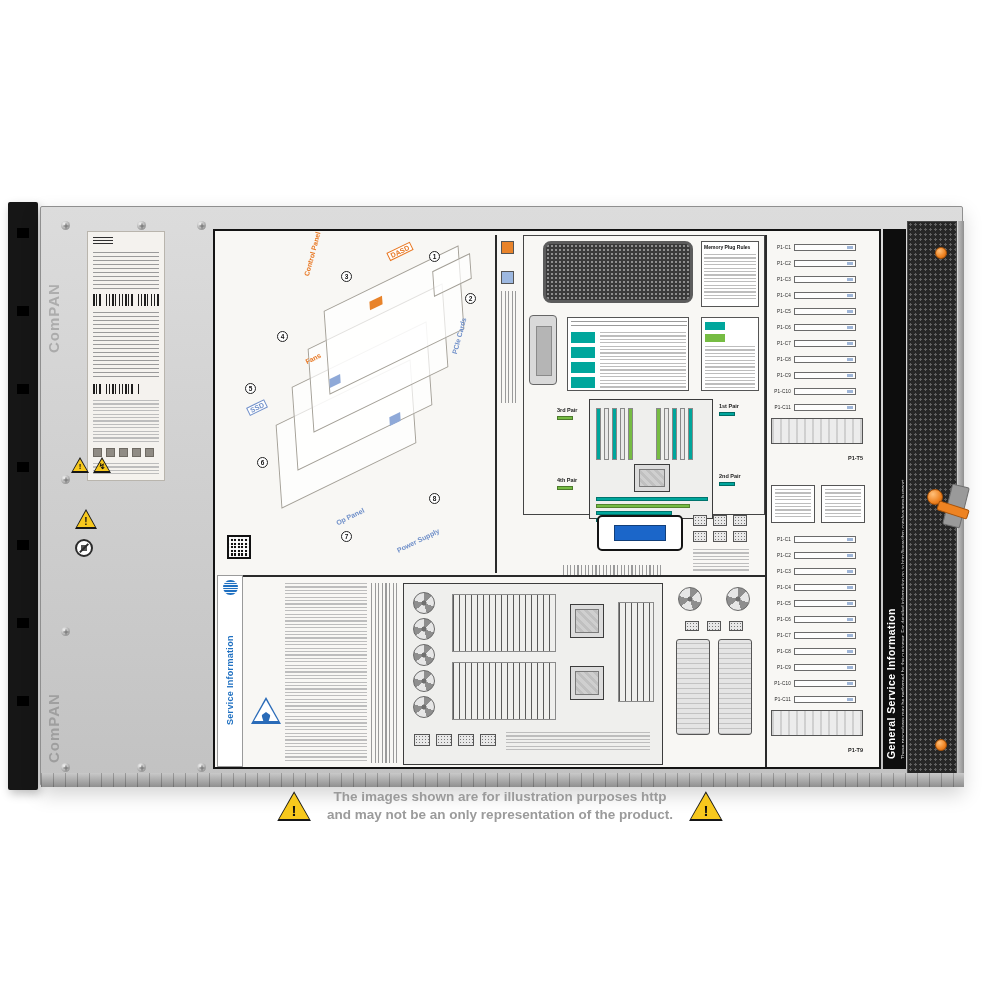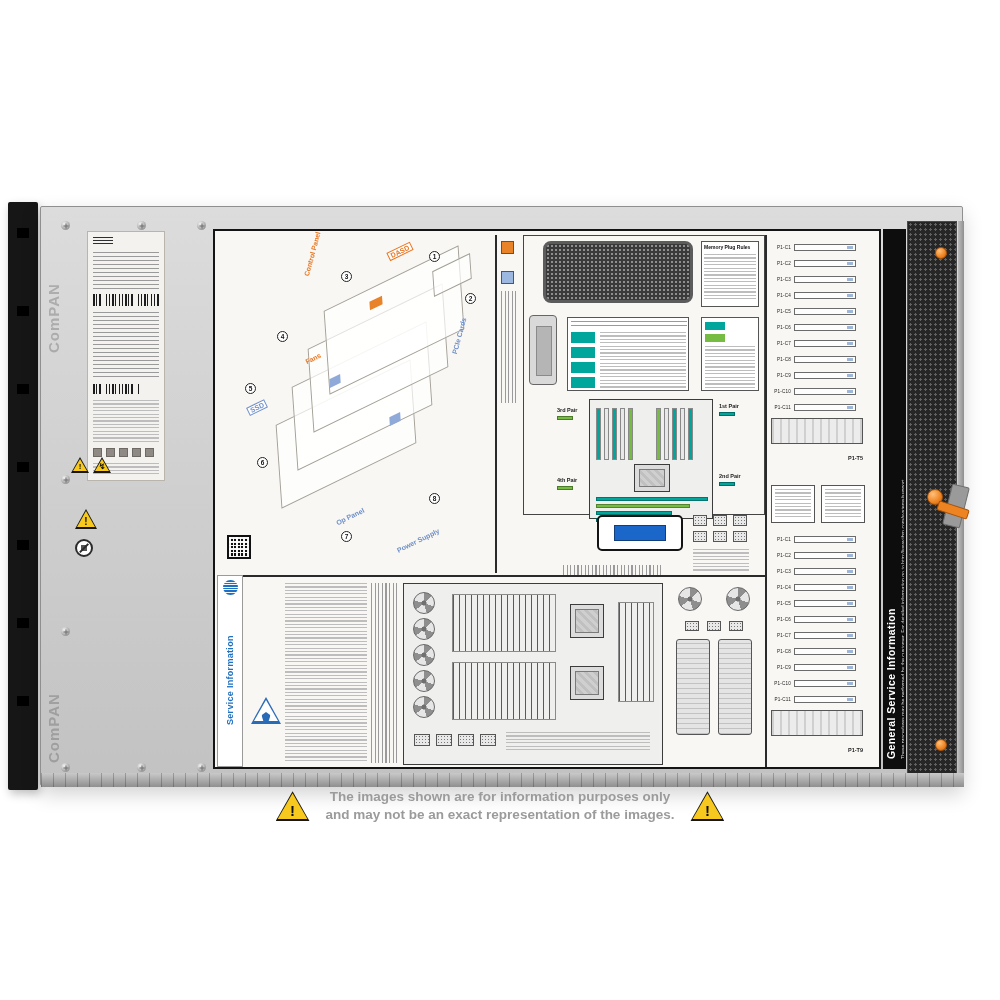--- a/index.html
+++ b/index.html
@@ -463,22 +463,22 @@
       </div>
   </div>
 
   <div class="abs disc" style="left:0;top:788px;width:1000px">
     <div class="wtri-d wtri">
       <div class="in" style="font-size:15px">
           <span>!</span>
         </div>
     </div>
     <div class="disc-text">
-      <div>The images shown are for information purposes only</div>
-      <div>and may not be an exact representation of the images.</div>
+      <div>The images shown are for illustration purposes http</div>
+      <div>and may not be an only representation of the product.</div>
     </div>
     <div class="wtri-d wtri">
       <div class="in" style="font-size:15px">
           <span>!</span>
         </div>
     </div>
   </div>
 </div>
 
 </body></html>

